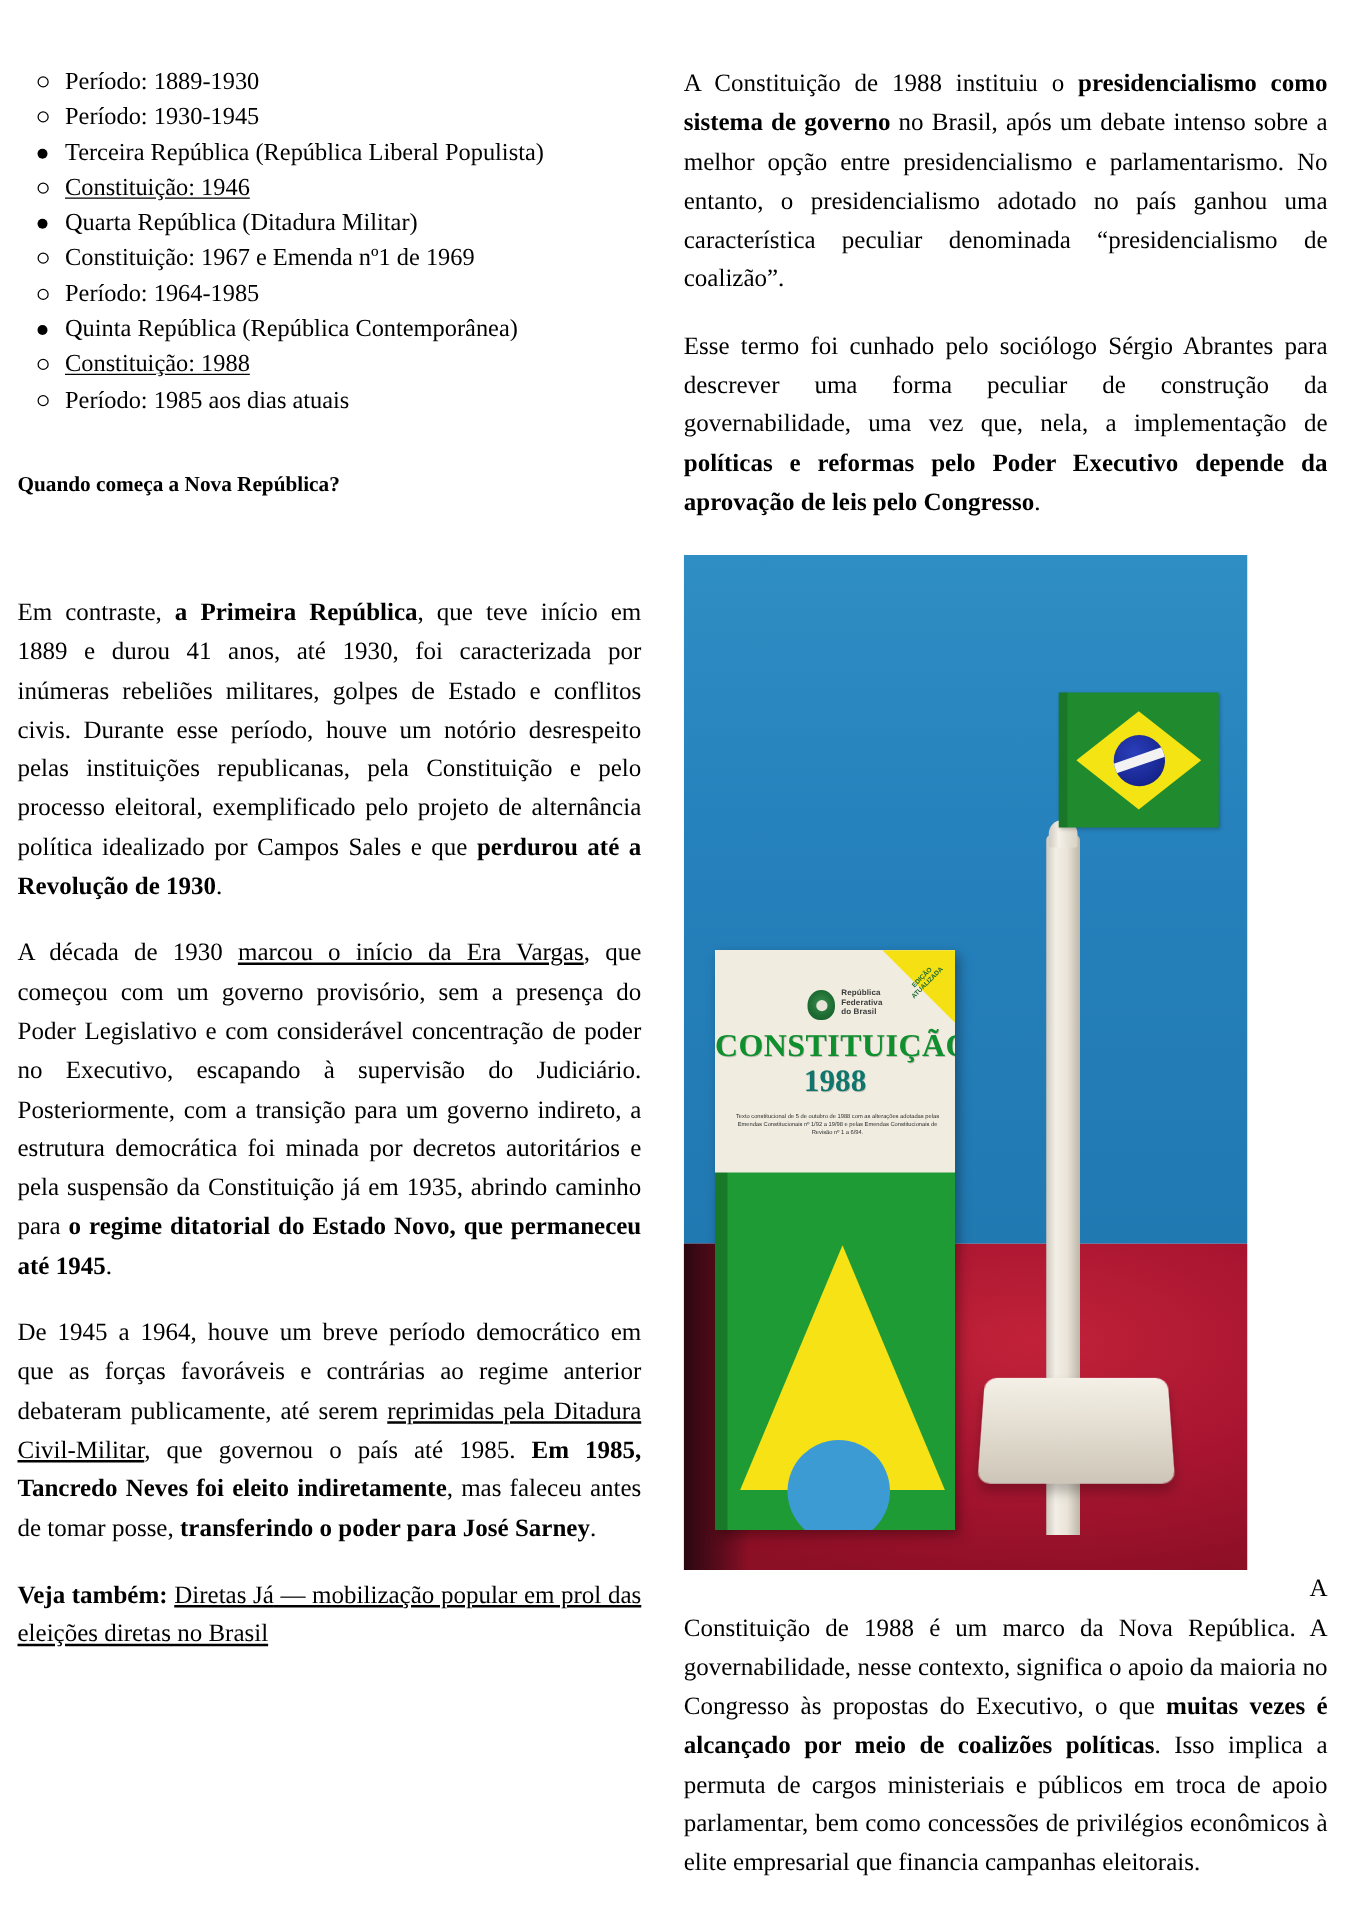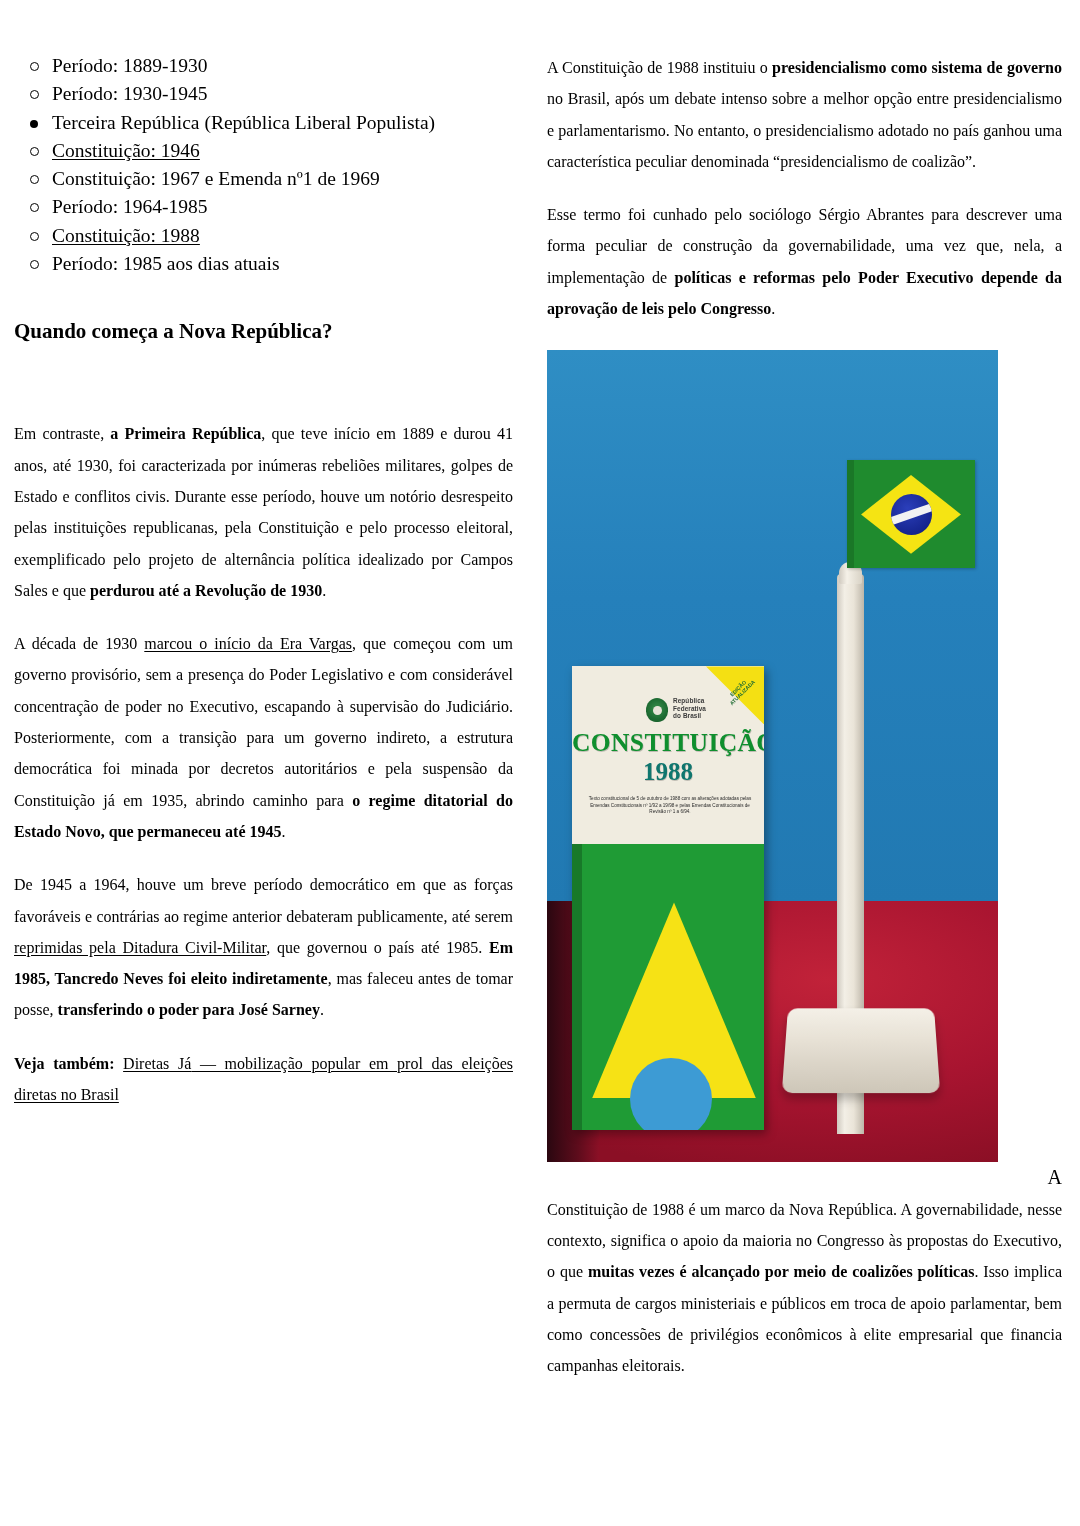--- a/index.html
+++ b/index.html
@@ -71,28 +71,28 @@
     width: 8px;
     height: 8px;
     border-radius: 50%;
     background: #000;
     vertical-align: 1px;
   }
   .u { text-decoration: underline; text-underline-offset: 2px; }
 
   
   h2.subhead {
-    font-size: 21px;
+    font-size: 17px;
     font-weight: bold;
     margin: 0;
     line-height: 26px;
     text-align: left;
   }
   p.body {
-    font-size: 16px;
+    font-size: 20px;
     line-height: 31.3px;
     margin: 0;
     text-align: justify;
     text-justify: inter-word;
     hyphens: none;
   }
   p.body b { font-weight: bold; }
   .spacer-22 { height: 22px; }
   .spacer-26 { height: 26px; }
   .spacer-40 { height: 40px; }
@@ -367,22 +367,24 @@
 
 <div class="page">
 
   <div class="col col-left">
 
     <ul class="outline" id="outline-list">
         <li><span class="marker hollow"></span><span>Período: 1889-1930</span></li>
         <li><span class="marker hollow"></span><span>Período: 1930-1945</span></li>
         <li><span class="marker solid"></span><span>Terceira República (República Liberal Populista)</span></li>
         <li><span class="marker hollow"></span><span><span class="u">Constituição: 1946</span></span></li>
+        <li><span class="marker solid"></span><span>Quarta República (Ditadura Militar)</span></li>
         <li><span class="marker hollow"></span><span>Constituição: 1967 e Emenda nº1 de 1969</span></li>
         <li><span class="marker hollow"></span><span>Período: 1964-1985</span></li>
+        <li><span class="marker solid"></span><span>Quinta República (República Contemporânea)</span></li>
         <li><span class="marker hollow"></span><span><span class="u">Constituição: 1988</span></span></li>
         <li><span class="marker hollow"></span><span>Período: 1985 aos dias atuais</span></li>
       </ul>
 
     <div class="spacer-40"></div>
     <h2 class="subhead">Quando começa a Nova República?</h2>
 
     <div class="spacer-52"></div>
 
     <div class="spacer-22"></div>

